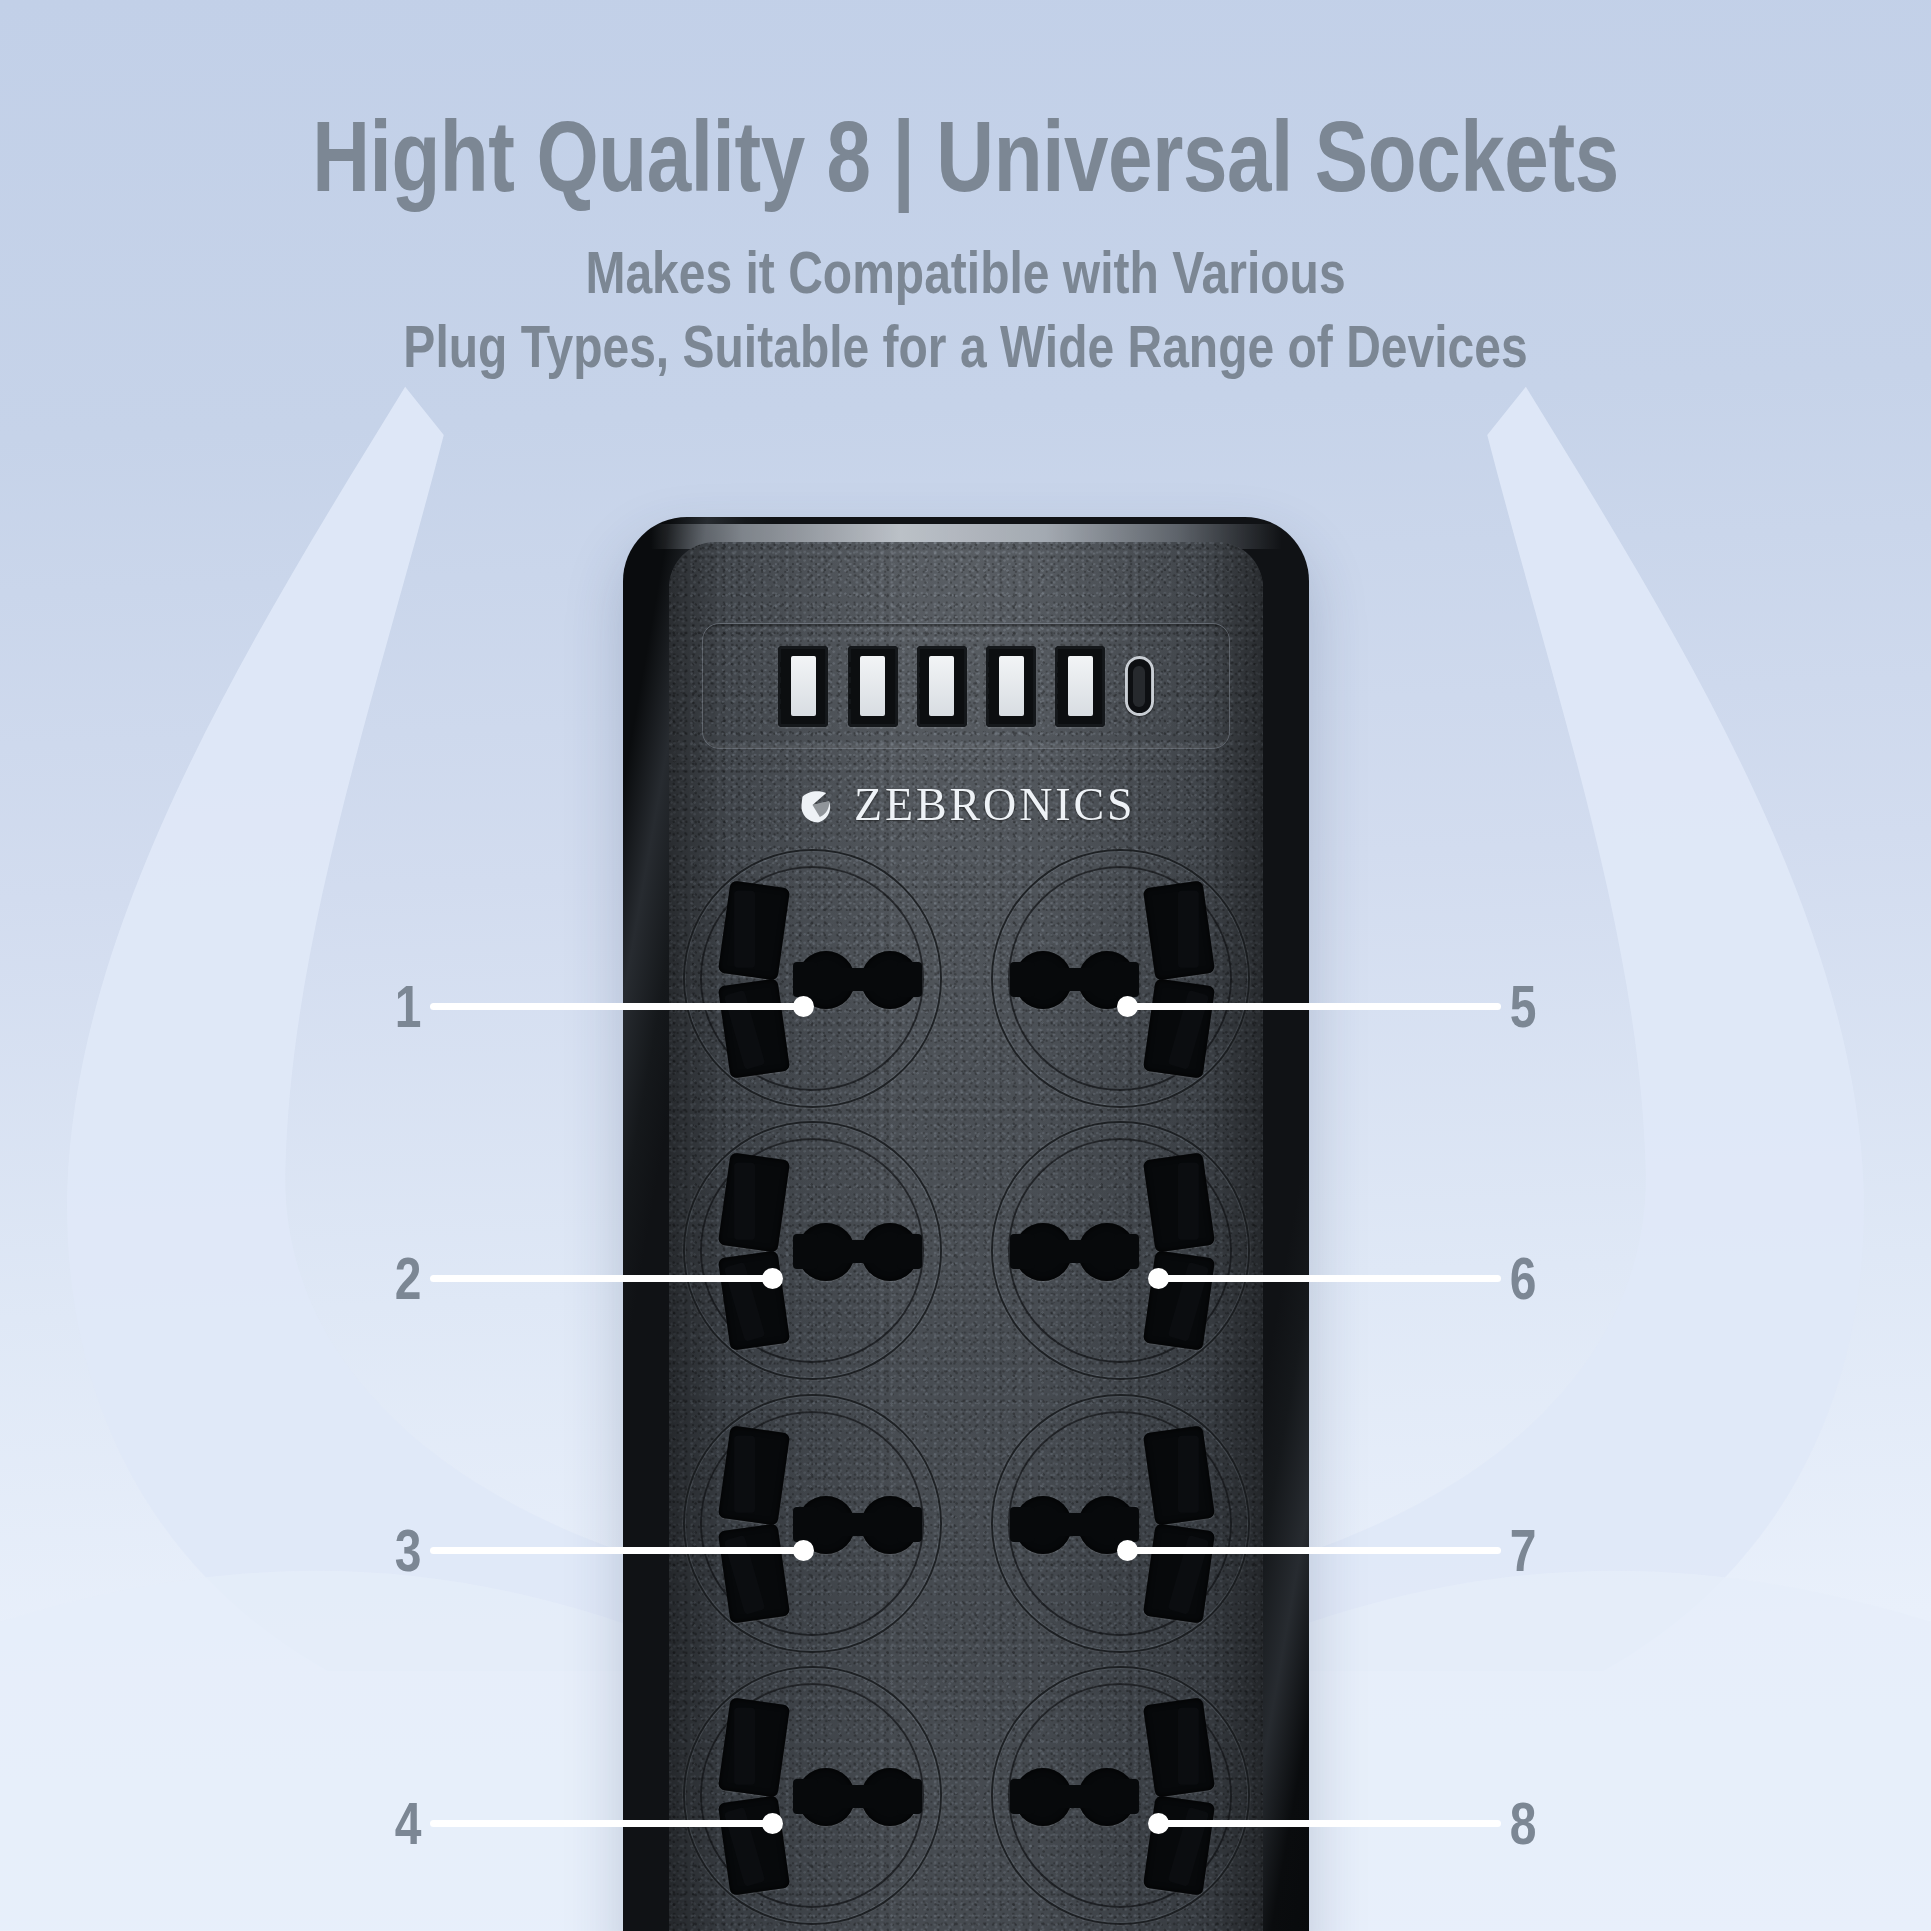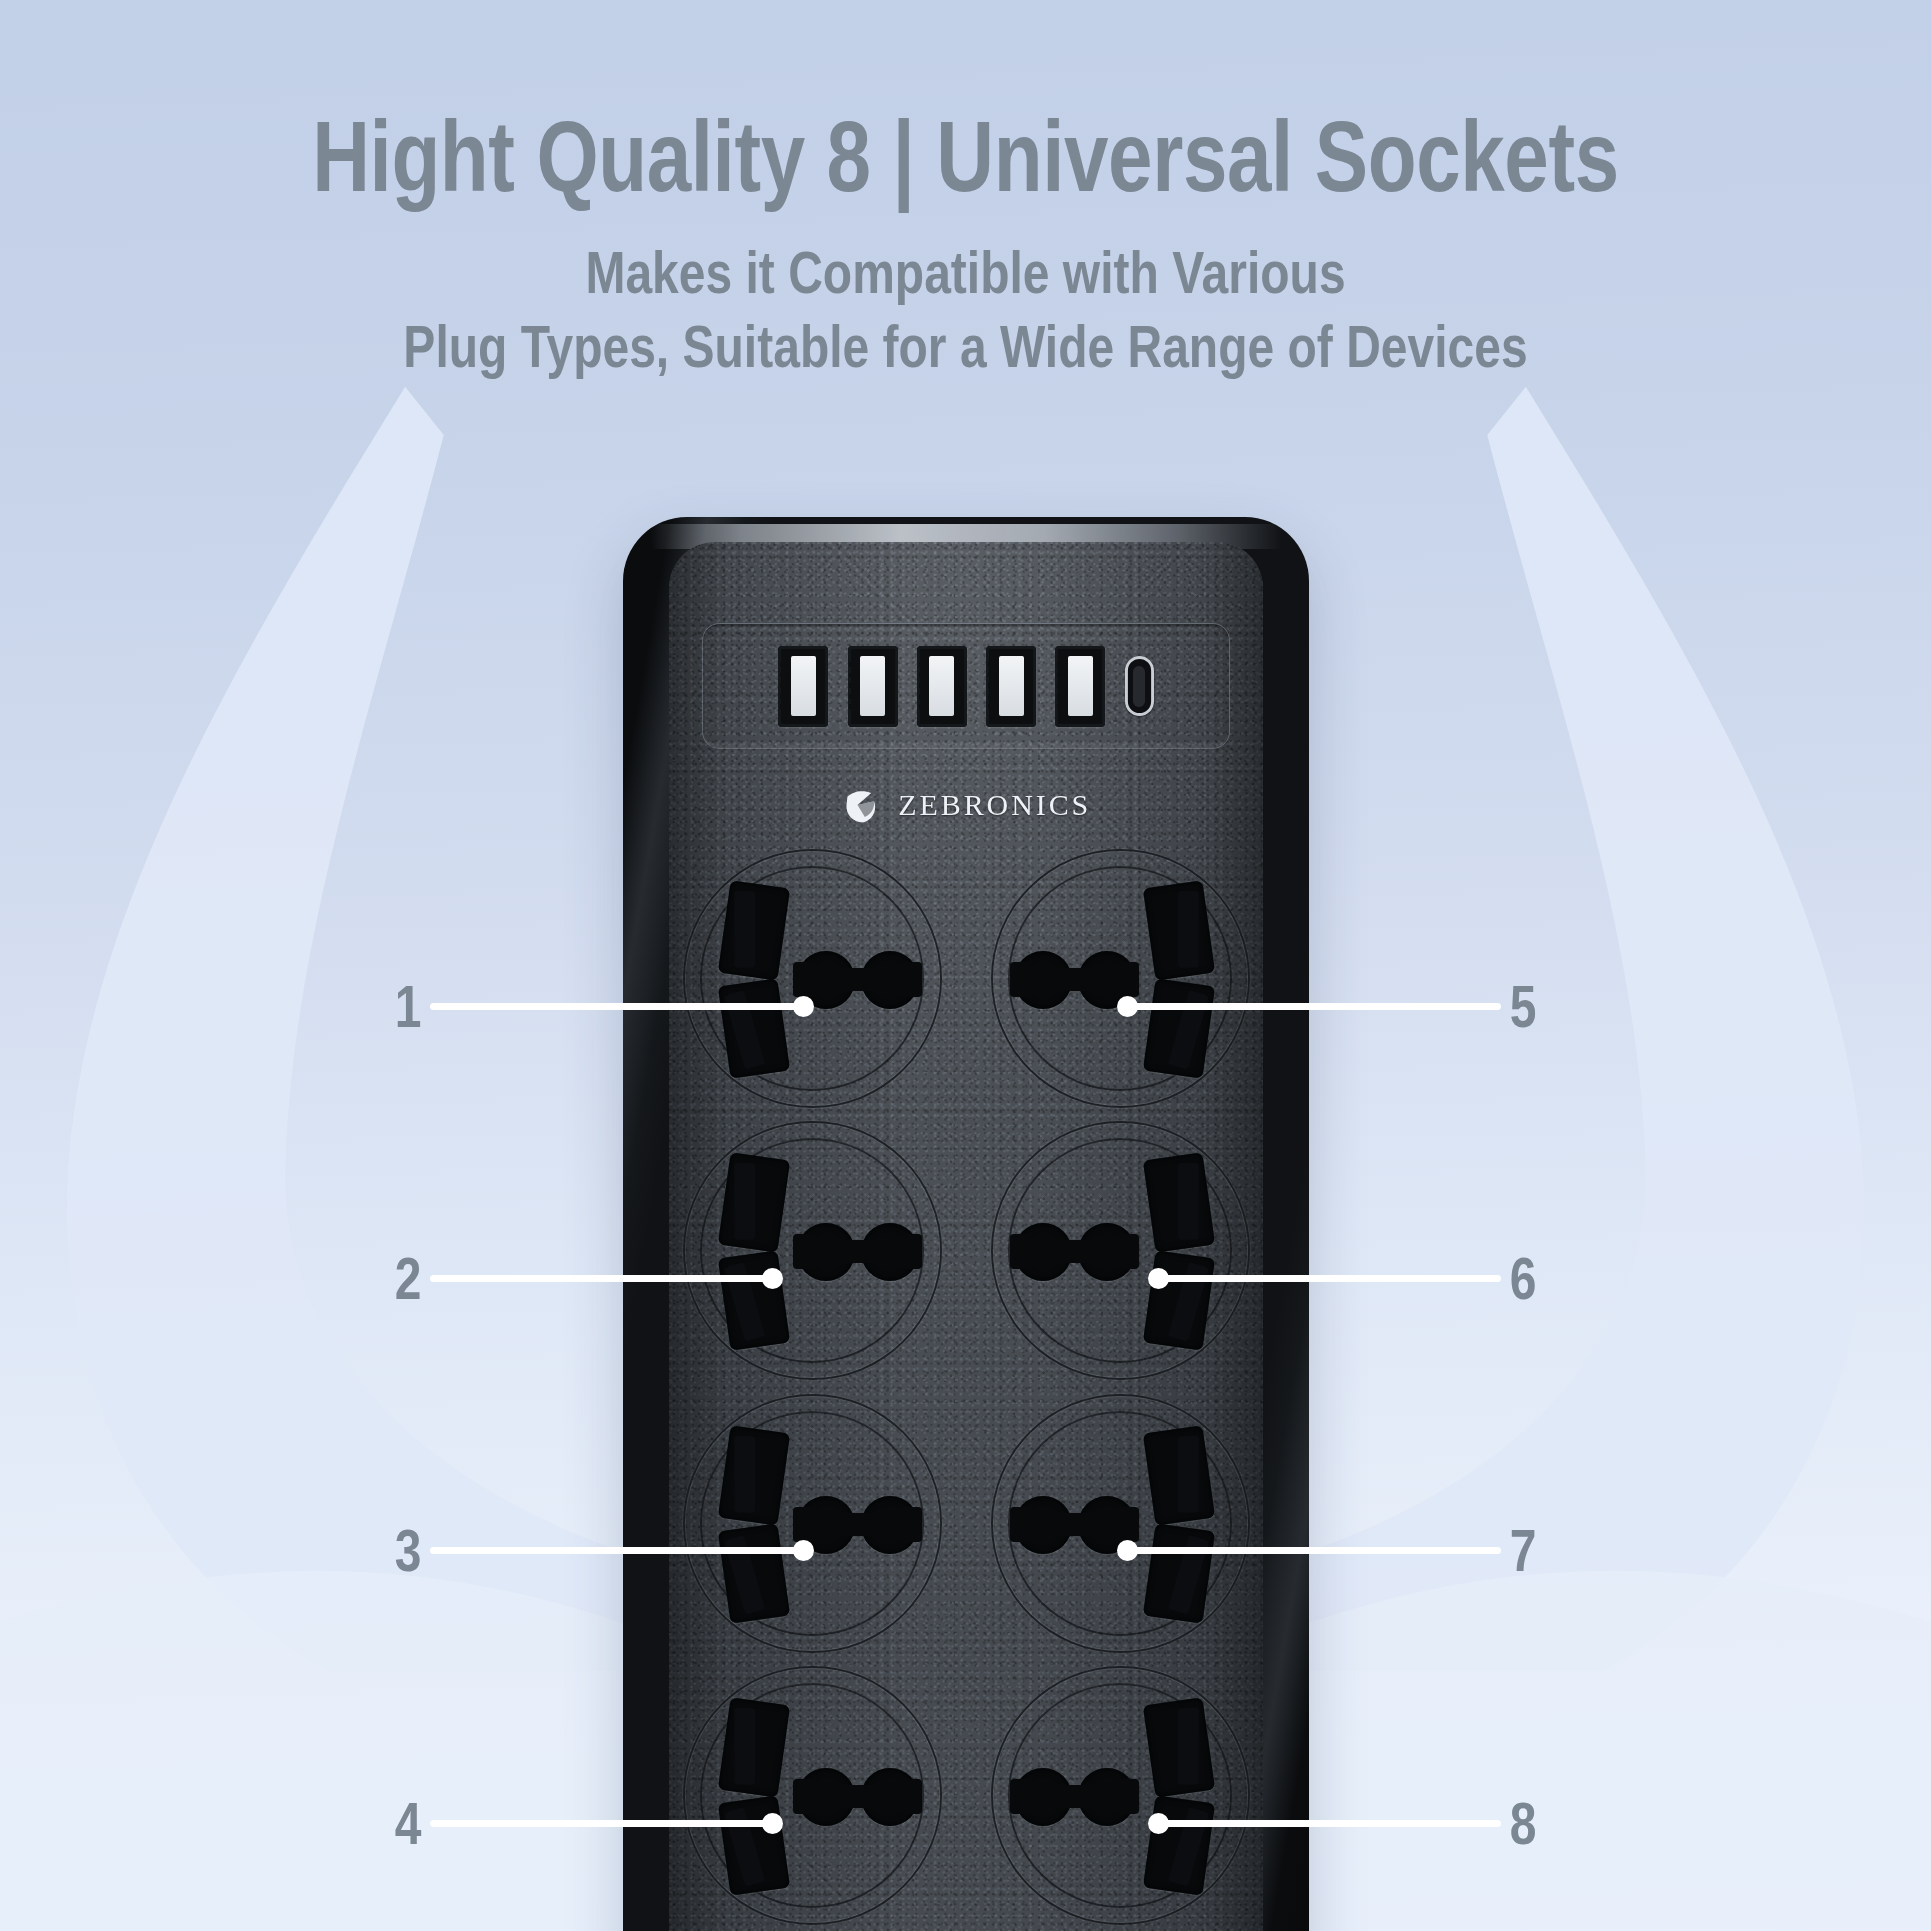--- a/index.html
+++ b/index.html
@@ -101,21 +101,21 @@
   }
   .usb-c .slot{width:11.6px;height:41px;border-radius:5.8px;background:#26292d;}
 
   
   #brand{
     position:absolute;left:0;right:0;top:236px;height:54px;
     display:flex;align-items:center;justify-content:center;gap:13.5px;
   }
   #brand .mark{width:44px;height:44px;flex:0 0 auto;}
   #brand .wordmark{
-    font-family:"Liberation Serif",serif;font-size:30px;color:#eef2f6;
+    font-family:"Liberation Serif",serif;font-size:46px;color:#eef2f6;
     letter-spacing:2.9px;line-height:1;
     text-shadow:0 1px 1.9px rgba(0,0,0,.55);
   }
 
   
   #sockets{position:absolute;left:0;right:0;top:307px;bottom:0;}
   .srow{position:absolute;left:0;right:0;height:259px;}
   .sock{
     position:absolute;top:0;width:259px;height:259px;border-radius:50%;
     box-shadow:inset 0 0 0 1.9px rgba(20,22,25,.85),

